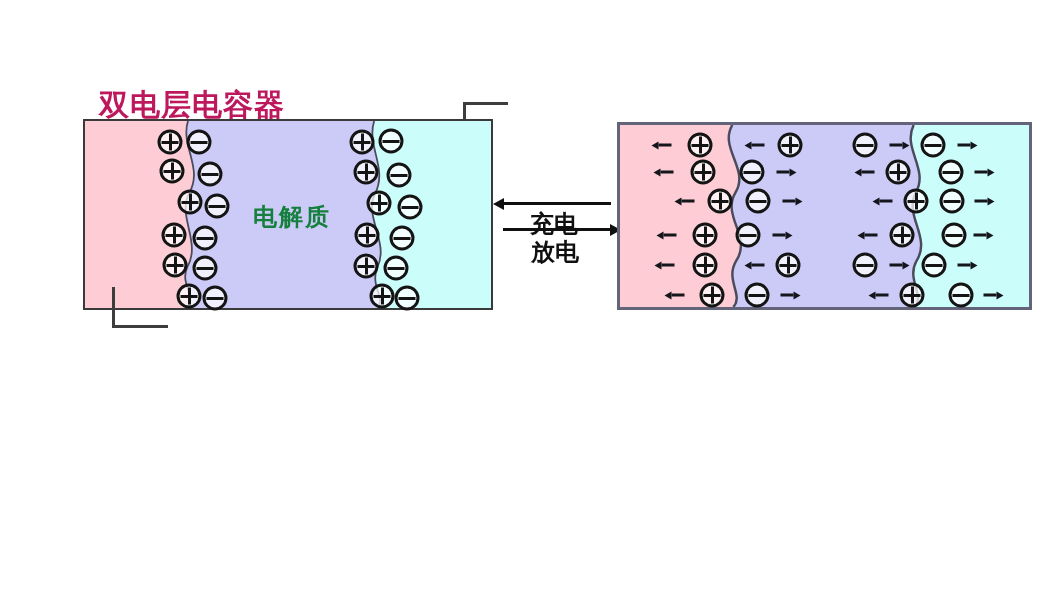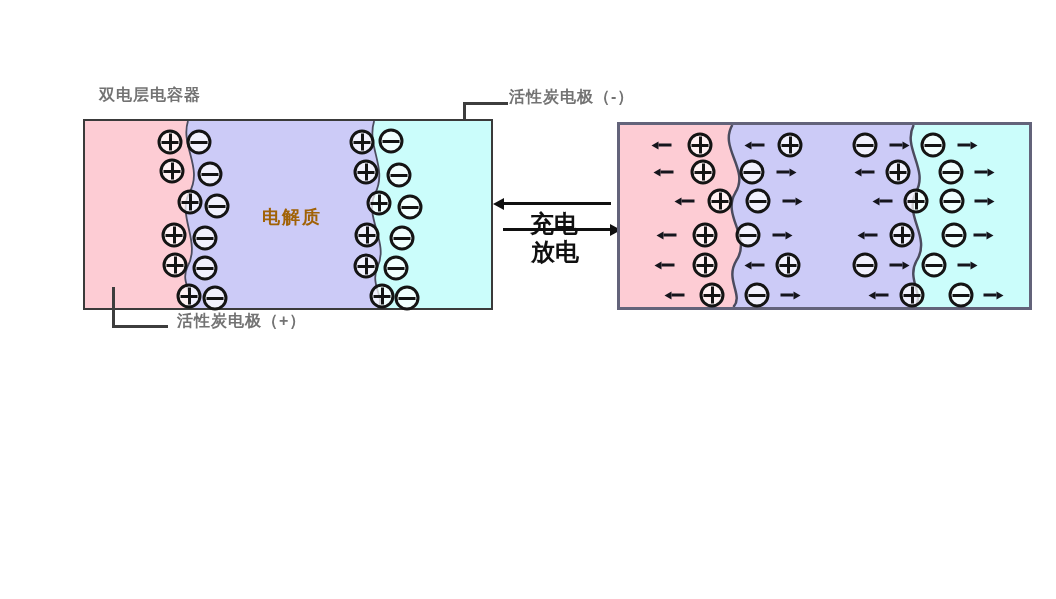--- a/index.html
+++ b/index.html
@@ -1,20 +1,20 @@
 <!DOCTYPE html>
 <html><head>
 <meta charset="utf-8">
 <style>
   html,body{margin:0;padding:0;background:#fff;}
   #canvas{
     position:relative;width:1056px;height:599px;background:#ffffff;overflow:hidden;
     font-family:"Liberation Sans","DejaVu Sans",sans-serif;
   }
-  .lbl{position:absolute;font-weight:700;color:#737373;font-size:16px;letter-spacing:1px;white-space:nowrap;}
+  .lbl{position:absolute;font-weight:700;color:#be185d;font-size:30px;letter-spacing:1px;white-space:nowrap;}
   .box{position:absolute;box-sizing:border-box;}
   #boxL{left:83px;top:119px;width:410px;height:191px;border:2px solid #3a3a3a;}
   #boxR{left:617px;top:122px;width:415px;height:188px;border:3px solid #63637a;}
   .box svg.bg{position:absolute;left:0;top:0;width:100%;height:100%;display:block;}
   .ionlayer{position:absolute;left:0;top:0;width:100%;height:100%;}
   .ion{position:absolute;width:25px;height:25px;box-sizing:border-box;border:3px solid #141414;
        border-radius:50%;background:rgba(255,255,255,0.72);transform:translate(-50%,-50%);}
   .ion::before{content:"";position:absolute;left:1px;right:1px;top:50%;transform:translateY(-50%);
        height:3px;background:#141414;}
   .ion.plus::after{content:"";position:absolute;top:1px;bottom:1px;left:50%;transform:translateX(-50%);
@@ -24,36 +24,35 @@
        border-top:4.5px solid transparent;border-bottom:4.5px solid transparent;}
   .arr-l::before{left:-7px;border-right:7px solid #15151c;}
   .arr-r::before{right:-7px;border-left:7px solid #15151c;}
   .harrow{position:absolute;height:3px;background:#101010;}
   .harrow::before{content:"";position:absolute;top:50%;transform:translateY(-50%);width:0;height:0;
        border-top:6px solid transparent;border-bottom:6px solid transparent;}
   .head-left::before{left:-10px;border-right:11px solid #101010;}
   .head-right::before{right:-10px;border-left:11px solid #101010;}
   .cline{position:absolute;background:#3d3d3d;}
   #electrolyte-label{position:absolute;left:207px;top:96px;transform:translate(-50%,-50%);
-       font-weight:700;font-size:18px;color:#a16207;letter-spacing:2px;white-space:nowrap;}
+       font-weight:700;font-size:24px;color:#15803d;letter-spacing:2px;white-space:nowrap;}
   #charge-label,#discharge-label{position:absolute;transform:translate(-50%,-50%);
        font-weight:700;font-size:24px;color:#101010;white-space:nowrap;}
   #charge-label{left:554px;top:184px;margin-top:40px;}
   #discharge-label{left:555px;top:252px;}
   #watermark{position:absolute;left:752px;top:527px;display:flex;align-items:center;}
   #watermark-text{font-size:29px;font-weight:700;letter-spacing:1px;color:#fbfbfb;
        text-shadow:1.5px 1.5px 0 #c3c3c3,-0.5px -0.5px 0 #ececec;margin-left:6px;white-space:nowrap;}
 </style>
 </head>
 <body>
 
 <div id="canvas">
 
   <div class="lbl" style="left:99px;top:85px;">双电层电容器</div>
-  <div class="lbl" style="left:509px;top:87px;">活性炭电极（-）</div>
 
   <div class="cline" style="left:463px;top:102px;width:45px;height:3px;"></div>
   <div class="cline" style="left:463px;top:102px;width:3px;height:34px;"></div>
 
   <div id="boxL" class="box">
     <svg class="bg" viewBox="0 0 410 191" preserveAspectRatio="none">
       <rect x="0" y="0" width="410" height="191" fill="#cccbf7"></rect>
       <path d="M0,0 L104,0 C96,26 120,48 105,74 C93,98 118,124 103,150 C96,166 112,178 104,191 L0,191 Z" fill="#fdccd4"></path>
       <path d="M410,0 L292,0 C284,26 306,48 293,74 C281,98 308,124 295,150 C288,168 303,180 296,191 L410,191 Z" fill="#cbfdfb"></path>
       <path d="M104,0 C96,26 120,48 105,74 C93,98 118,124 103,150 C96,166 112,178 104,191" fill="none" stroke-width="1.8" stroke="#4b4b5e"></path>
@@ -148,16 +147,15 @@
         <div class="arr arr-r" style="left: 360px; top: 110px;"></div>
         <div class="ion minus" style="left: 314px; top: 140px;"></div>
         <div class="arr arr-r" style="left: 344px; top: 140px;"></div>
         <div class="ion minus" style="left: 341px; top: 170px;"></div>
         <div class="arr arr-r" style="left: 370px; top: 170px;"></div>
       </div>
   </div>
 
   <div class="cline" style="left:112px;top:287px;width:3px;height:41px;"></div>
   <div class="cline" style="left:112px;top:325px;width:56px;height:3px;"></div>
-  <div class="lbl" style="left:177px;top:311px;">活性炭电极（+）</div>
 
 
 </div>
 
 </body></html>

